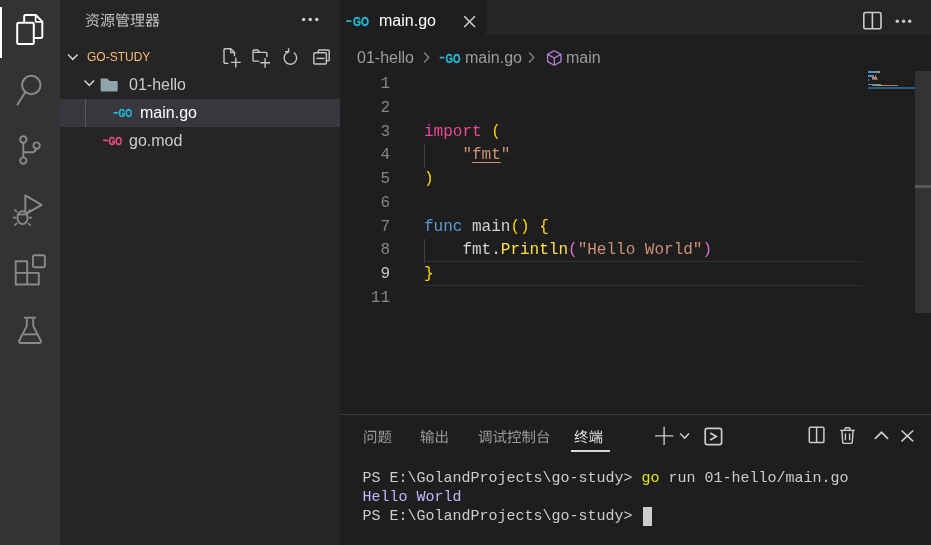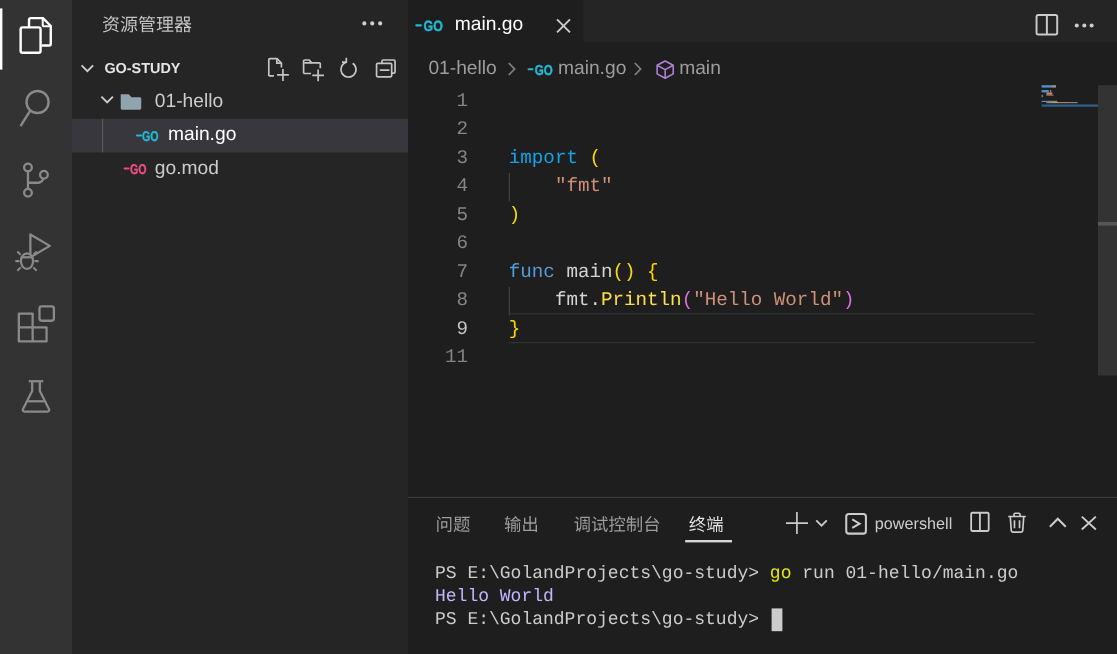--- a/index.html
+++ b/index.html
@@ -61,21 +61,21 @@
         <path d="M196 730H366V589H196ZM622 730H802V589H622ZM614 484C656 468 706 443 740 420H452C475 452 495 485 511 518L437 532V795H128V524H431C415 489 392 454 364 420H52V353H298C230 293 141 239 30 198C45 184 64 158 72 141L128 165V-80H198V-51H365V-74H437V229H246C305 267 355 309 396 353H582C624 307 679 264 739 229H555V-80H624V-51H802V-74H875V164L924 148C934 166 955 194 972 208C863 234 751 288 675 353H949V420H774L801 449C768 475 704 506 653 524ZM553 795V524H875V795ZM198 15V163H365V15ZM624 15V163H802V15Z" transform="translate(4000,0)"></path>
       </g>
     </svg>
 <svg class="abs" style="left:296px;top:12px" width="30" height="16">
 <g fill="#d0d0d0">
         <circle cx="7.6" cy="7.5" r="1.7"></circle>
         <circle cx="14.2" cy="7.5" r="1.7"></circle>
         <circle cx="20.8" cy="7.5" r="1.7"></circle>
       </g>
     </svg>
-<div class="abs" style="left:87px;top:47px;width:120px;height:20px;line-height:20px;font-size:12px;font-weight:bold;color:#e5e5e5">GO-STUDY</div>
+<div class="abs" style="left:87px;top:47px;width:120px;height:20px;line-height:20px;font-size:12px;font-weight:normal;color:#fdba74">GO-STUDY</div>
 <svg class="abs" style="left:64px;top:49px" width="18" height="16">
       <path d="M4 5.5 L8.8 10.3 L13.6 5.5" stroke="#cccccc" stroke-width="1.6" fill="none"></path>
     </svg>
 <svg class="abs" style="left:220px;top:44px" width="115" height="28" stroke="#c5c5c5" stroke-width="1.4" fill="none">
 
 <g>
   <path d="M4 19.3 V5.7 A0.9 0.9 0 0 1 4.9 4.8 H10.8 L14.5 8.5 V12.2"></path>
   <path d="M10.7 4.9 V8.6 H14.4"></path>
   <path d="M4 19.3 H8.3"></path>
   <path d="M15.8 13.5 V23.4 M10.9 18.4 H20.7"></path>
@@ -157,23 +157,23 @@
       <path d="M3 2.5 L7.8 7.5 L3 12.5" stroke="#808080" stroke-width="1.5" fill="none"></path>
     </svg>
 <svg class="abs" style="left:545px;top:49px" width="19" height="19" fill="none" stroke="#b180d7" stroke-width="1.3" stroke-linejoin="round">
 <path d="M9.3 1.8 L16 5.4 V12.6 L9.3 16.2 L2.6 12.6 V5.4 Z"></path>
 <path d="M2.6 5.4 L9.3 9 L16 5.4 M9.3 9 V16.2"></path>
 </svg>
 <div class="abs" style="left:566px;top:44px;width:60px;height:28px;line-height:28px;font-size:16px;color:#9d9d9d">main</div>
 <div class="abs mono" style="left:340px;top:73.3px;width:50px;height:23.7px;line-height:23.7px;font-size:16px;color:#858585;text-align:right;white-space:pre">1</div>
 <div class="abs mono" style="left:340px;top:97.0px;width:50px;height:23.7px;line-height:23.7px;font-size:16px;color:#858585;text-align:right;white-space:pre">2</div>
 <div class="abs mono" style="left:340px;top:120.7px;width:50px;height:23.7px;line-height:23.7px;font-size:16px;color:#858585;text-align:right;white-space:pre">3</div>
-<div class="abs mono" style="left:424px;top:120.7px;height:23.7px;line-height:23.7px;font-size:16px;color:#d4d4d4;white-space:pre"><span style="color:#0ea5e9">import</span> <span style="color:#ffd700">(</span></div>
+<div class="abs mono" style="left:424px;top:120.7px;height:23.7px;line-height:23.7px;font-size:16px;color:#d4d4d4;white-space:pre"><span style="color:#ec4899">import</span> <span style="color:#ffd700">(</span></div>
 <div class="abs mono" style="left:340px;top:144.4px;width:50px;height:23.7px;line-height:23.7px;font-size:16px;color:#858585;text-align:right;white-space:pre">4</div>
-<div class="abs mono" style="left:424px;top:144.4px;height:23.7px;line-height:23.7px;font-size:16px;color:#d4d4d4;white-space:pre">    <span style="color:#ce9178">"<span style="text-underline-offset:3px;text-decoration-thickness:1px">fmt</span>"</span></div>
+<div class="abs mono" style="left:424px;top:144.4px;height:23.7px;line-height:23.7px;font-size:16px;color:#d4d4d4;white-space:pre">    <span style="color:#ce9178">"<span style="text-decoration:underline;text-underline-offset:3px;text-decoration-thickness:1px">fmt</span>"</span></div>
 <div class="abs mono" style="left:340px;top:168.1px;width:50px;height:23.7px;line-height:23.7px;font-size:16px;color:#858585;text-align:right;white-space:pre">5</div>
 <div class="abs mono" style="left:424px;top:168.1px;height:23.7px;line-height:23.7px;font-size:16px;color:#d4d4d4;white-space:pre"><span style="color:#ffd700">)</span></div>
 <div class="abs mono" style="left:340px;top:191.8px;width:50px;height:23.7px;line-height:23.7px;font-size:16px;color:#858585;text-align:right;white-space:pre">6</div>
 <div class="abs mono" style="left:340px;top:215.5px;width:50px;height:23.7px;line-height:23.7px;font-size:16px;color:#858585;text-align:right;white-space:pre">7</div>
 <div class="abs mono" style="left:424px;top:215.5px;height:23.7px;line-height:23.7px;font-size:16px;color:#d4d4d4;white-space:pre"><span style="color:#569cd6">func</span> main<span style="color:#ffd700">()</span> <span style="color:#ffd700">{</span></div>
 <div class="abs mono" style="left:340px;top:239.2px;width:50px;height:23.7px;line-height:23.7px;font-size:16px;color:#858585;text-align:right;white-space:pre">8</div>
 <div class="abs mono" style="left:424px;top:239.2px;height:23.7px;line-height:23.7px;font-size:16px;color:#d4d4d4;white-space:pre">    fmt.<span style="color:#fde047">Println</span><span style="color:#da70d6">(</span><span style="color:#ce9178">"Hello World"</span><span style="color:#da70d6">)</span></div>
 <div class="abs mono" style="left:340px;top:262.9px;width:50px;height:23.7px;line-height:23.7px;font-size:16px;color:#c6c6c6;text-align:right;white-space:pre">9</div>
 <div class="abs mono" style="left:424px;top:262.9px;height:23.7px;line-height:23.7px;font-size:16px;color:#d4d4d4;white-space:pre"><span style="color:#ffd700">}</span></div>
 <div class="abs mono" style="left:340px;top:286.6px;width:50px;height:23.7px;line-height:23.7px;font-size:16px;color:#858585;text-align:right;white-space:pre">11</div>
@@ -237,17 +237,16 @@
 <g stroke-width="1.4">
  <path d="M840.2 430.4 H854.8"></path>
  <path d="M845 430.2 V428.7 A1 1 0 0 1 846 427.7 H849 A1 1 0 0 1 850 428.7 V430.2"></path>
  <path d="M841.9 430.4 L842.7 442.1 A1.4 1.4 0 0 0 844.1 443.4 H850.9 A1.4 1.4 0 0 0 852.3 442.1 L853.1 430.4"></path>
  <path d="M845.4 433.6 V440.2 M849.6 433.6 V440.2"></path>
 </g>
 <path d="M874.9 438.9 L881.5 432.3 L888.1 438.9" stroke-width="1.7"></path>
 <path d="M901.5 430.5 L913.2 441.3 M913.2 430.5 L901.5 441.3" stroke-width="1.6"></path>
 </g>
 </svg>
-<div class="abs" style="left:729px;top:424px;width:80px;height:26px;line-height:26px;font-size:13.5px;color:#cccccc">powershell</div>
 <div class="abs mono" style="left:362.5px;top:469.0px;height:19.2px;line-height:19.2px;font-size:15px;color:#cccccc;white-space:pre">PS E:\GolandProjects\go-study&gt; <span style="color:#e5e510">go</span> run 01-hello/main.go</div>
 <div class="abs mono" style="left:362.5px;top:488.2px;height:19.2px;line-height:19.2px;font-size:15px;color:#c4b5fd;white-space:pre">Hello World</div>
 <div class="abs mono" style="left:362.5px;top:507.4px;height:19.2px;line-height:19.2px;font-size:15px;color:#cccccc;white-space:pre">PS E:\GolandProjects\go-study&gt;</div>
 <div class="abs" style="left:643.4px;top:507px;width:9px;height:18.6px;background:#cccccc"></div>
 </div>
 </body></html>

